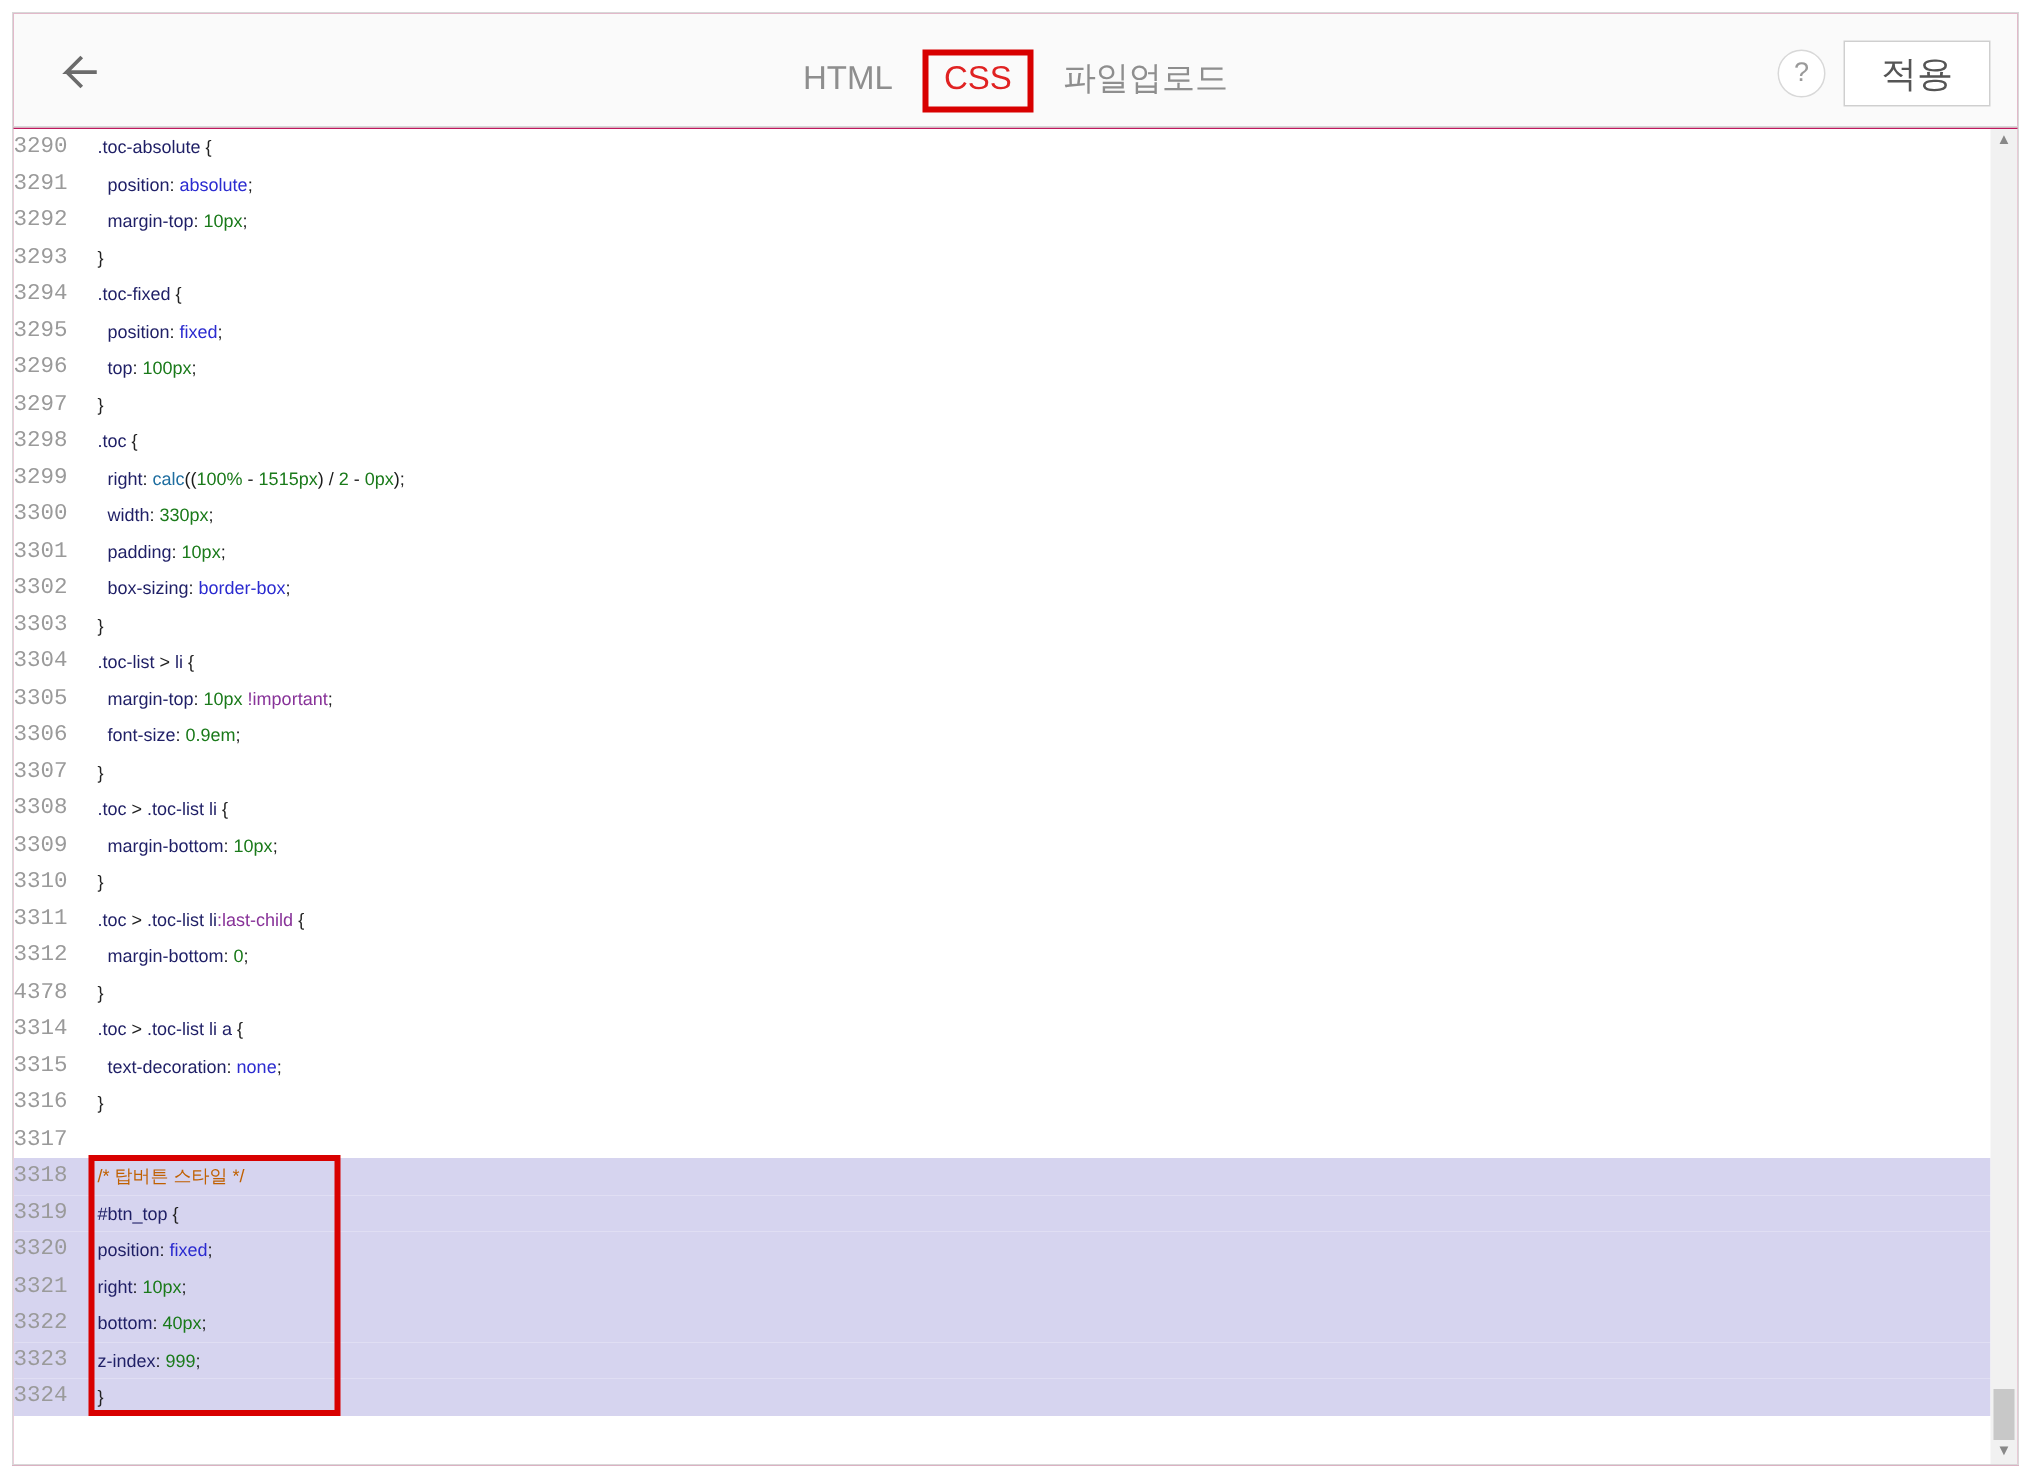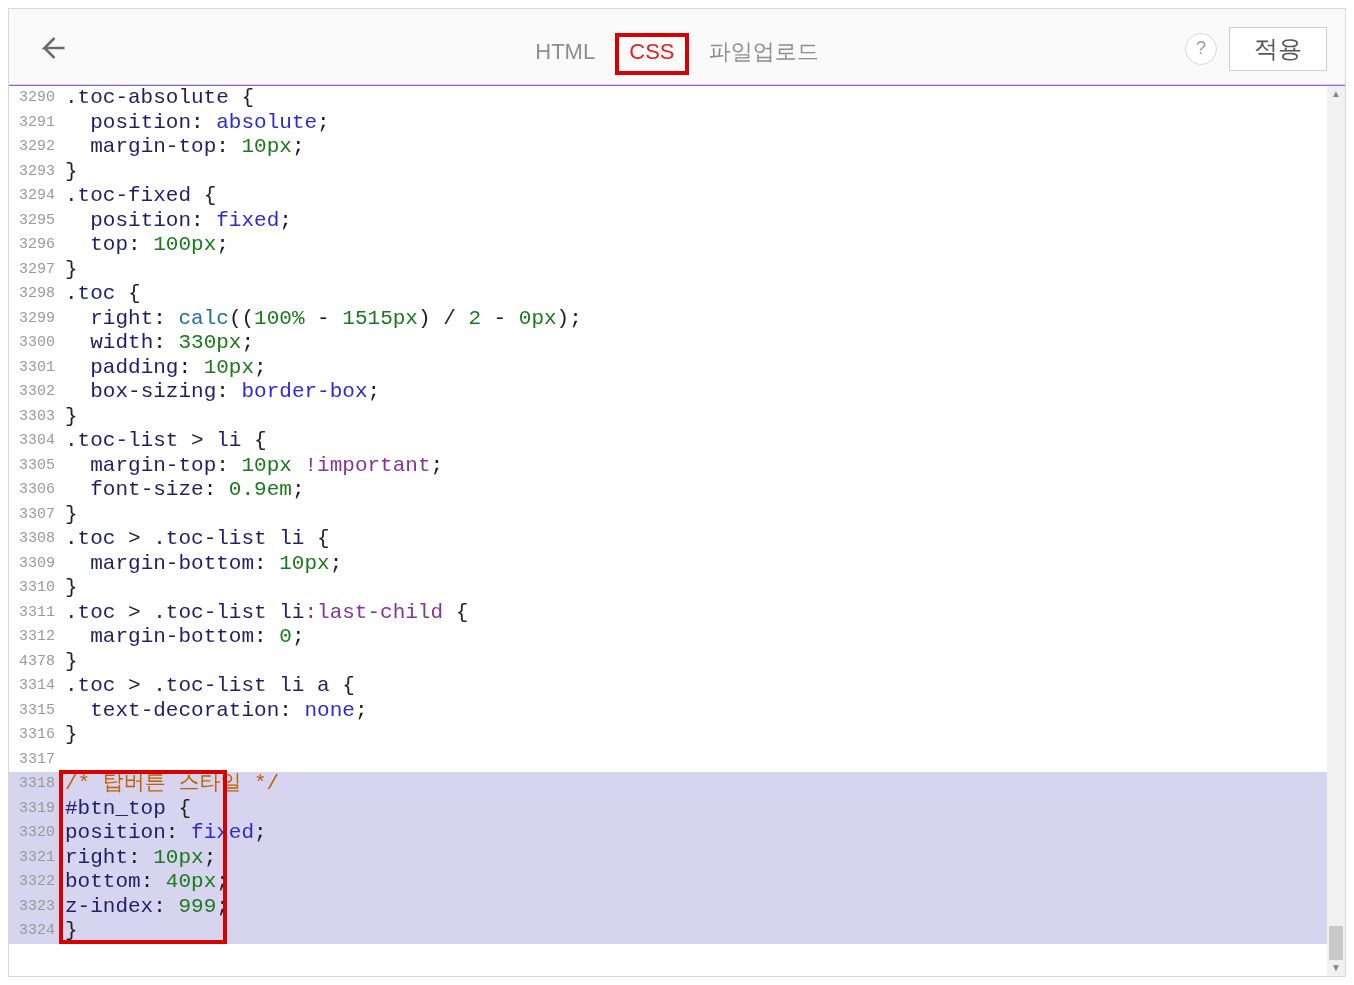--- a/index.html
+++ b/index.html
@@ -3,21 +3,21 @@
 <meta charset="utf-8">
 <style>
   * { box-sizing: border-box; margin: 0; padding: 0; }
   html, body { width: 1354px; height: 985px; font-family: Arial, sans-serif; background:#fff; }
 
   .outer-frame {
     position: absolute;
     left: 8px; top: 8px;
     width: 1338px; height: 969px;
     border: 1px solid #d8d8d8;
-    background: #8b5cf6;
+    background: #be185d;
   }
 
   
   .header {
     position: relative;
     height: 76px;
     border-bottom: 1px solid #d8d8d8;
     background: #fafafa;
   }
   .back-btn {
@@ -104,32 +104,31 @@
     left:2px; right:2px;
     top: 840px; height: 34px;
     background:#c8c8c8;
   }
 
   .gutter {
     position: absolute;
     left: 0; top: 0; bottom: 0;
     width: 52px;
     background: #fff;
-    text-align: right;
   }
   .code-col {
     position: absolute;
     left: 52px; top: 0; right: 18px; bottom: 0;
     white-space: pre;
   }
   .line {
     height: 24.5px;
     line-height: 24.5px;
-    font-family: Liberation Mono, monospace;
-    font-size: 21px;
+    font-family: Liberation Sans, sans-serif;
+    font-size: 12px;
     padding-left: 4px;
   }
   .lineno {
     height: 24.5px;
     line-height: 24.5px;
     font-family: "Courier New", monospace;
     font-size: 15px;
     color: #9a9a9a;
     padding-right: 6px;
   }

